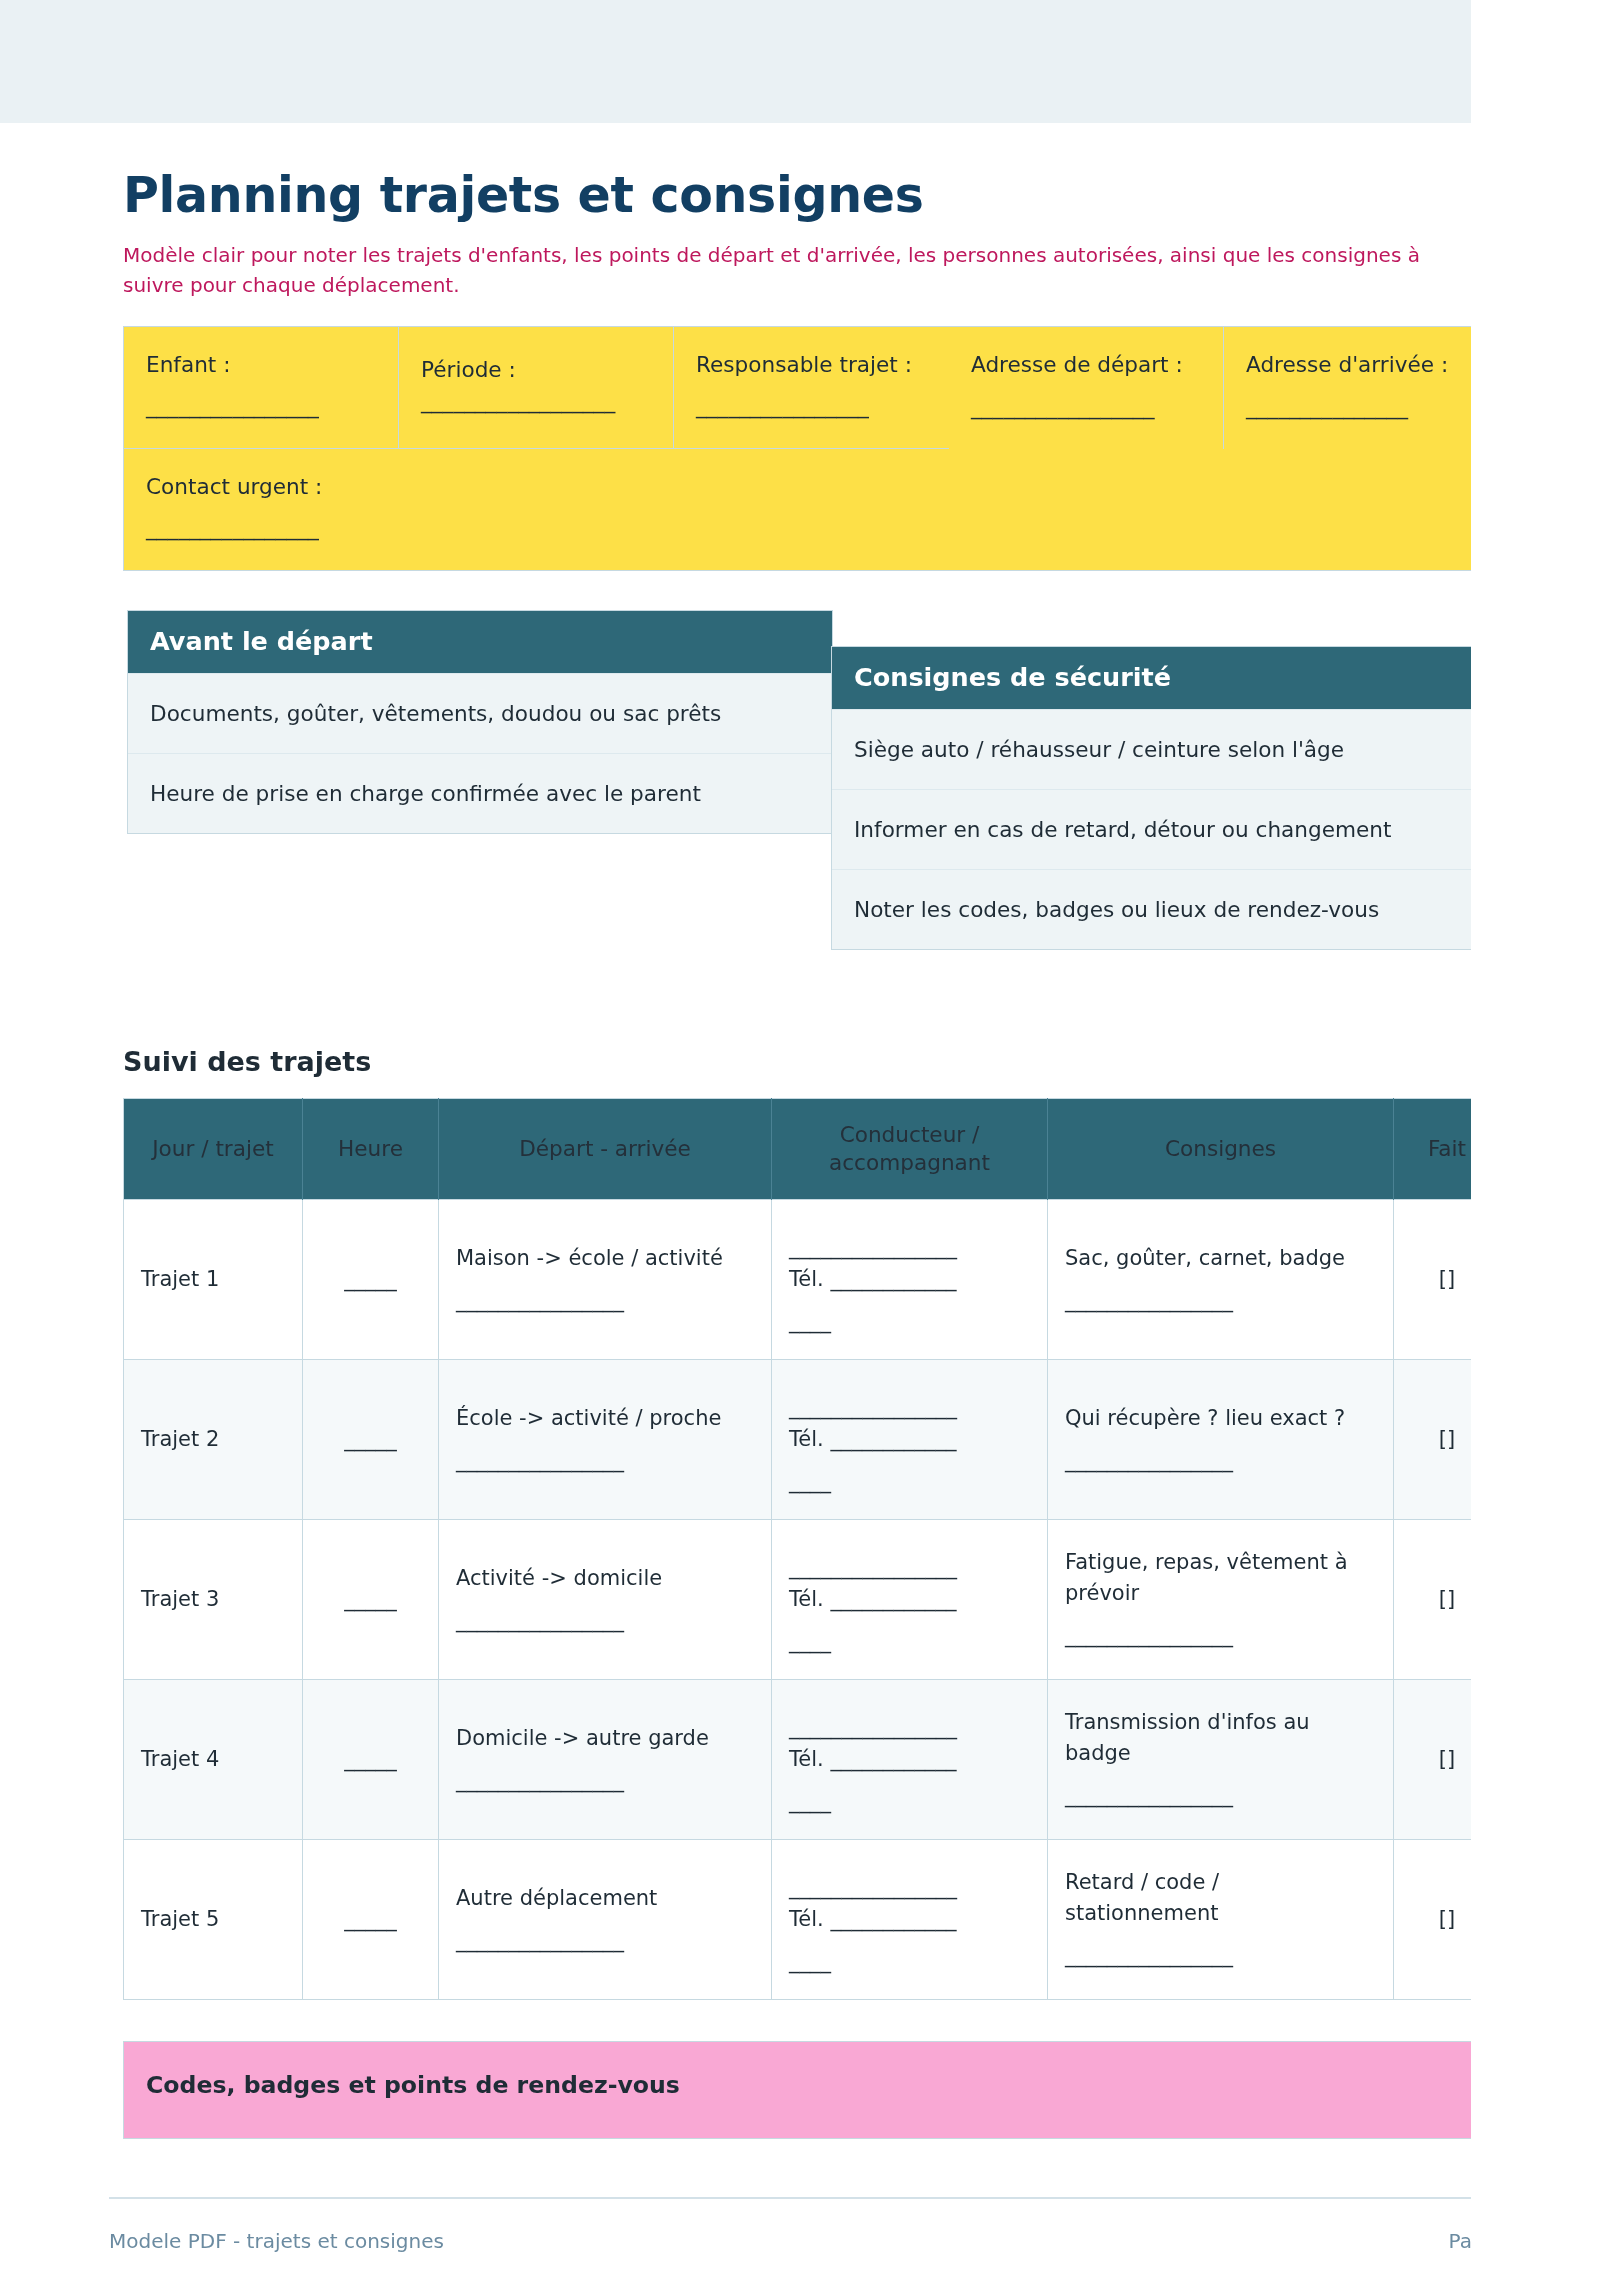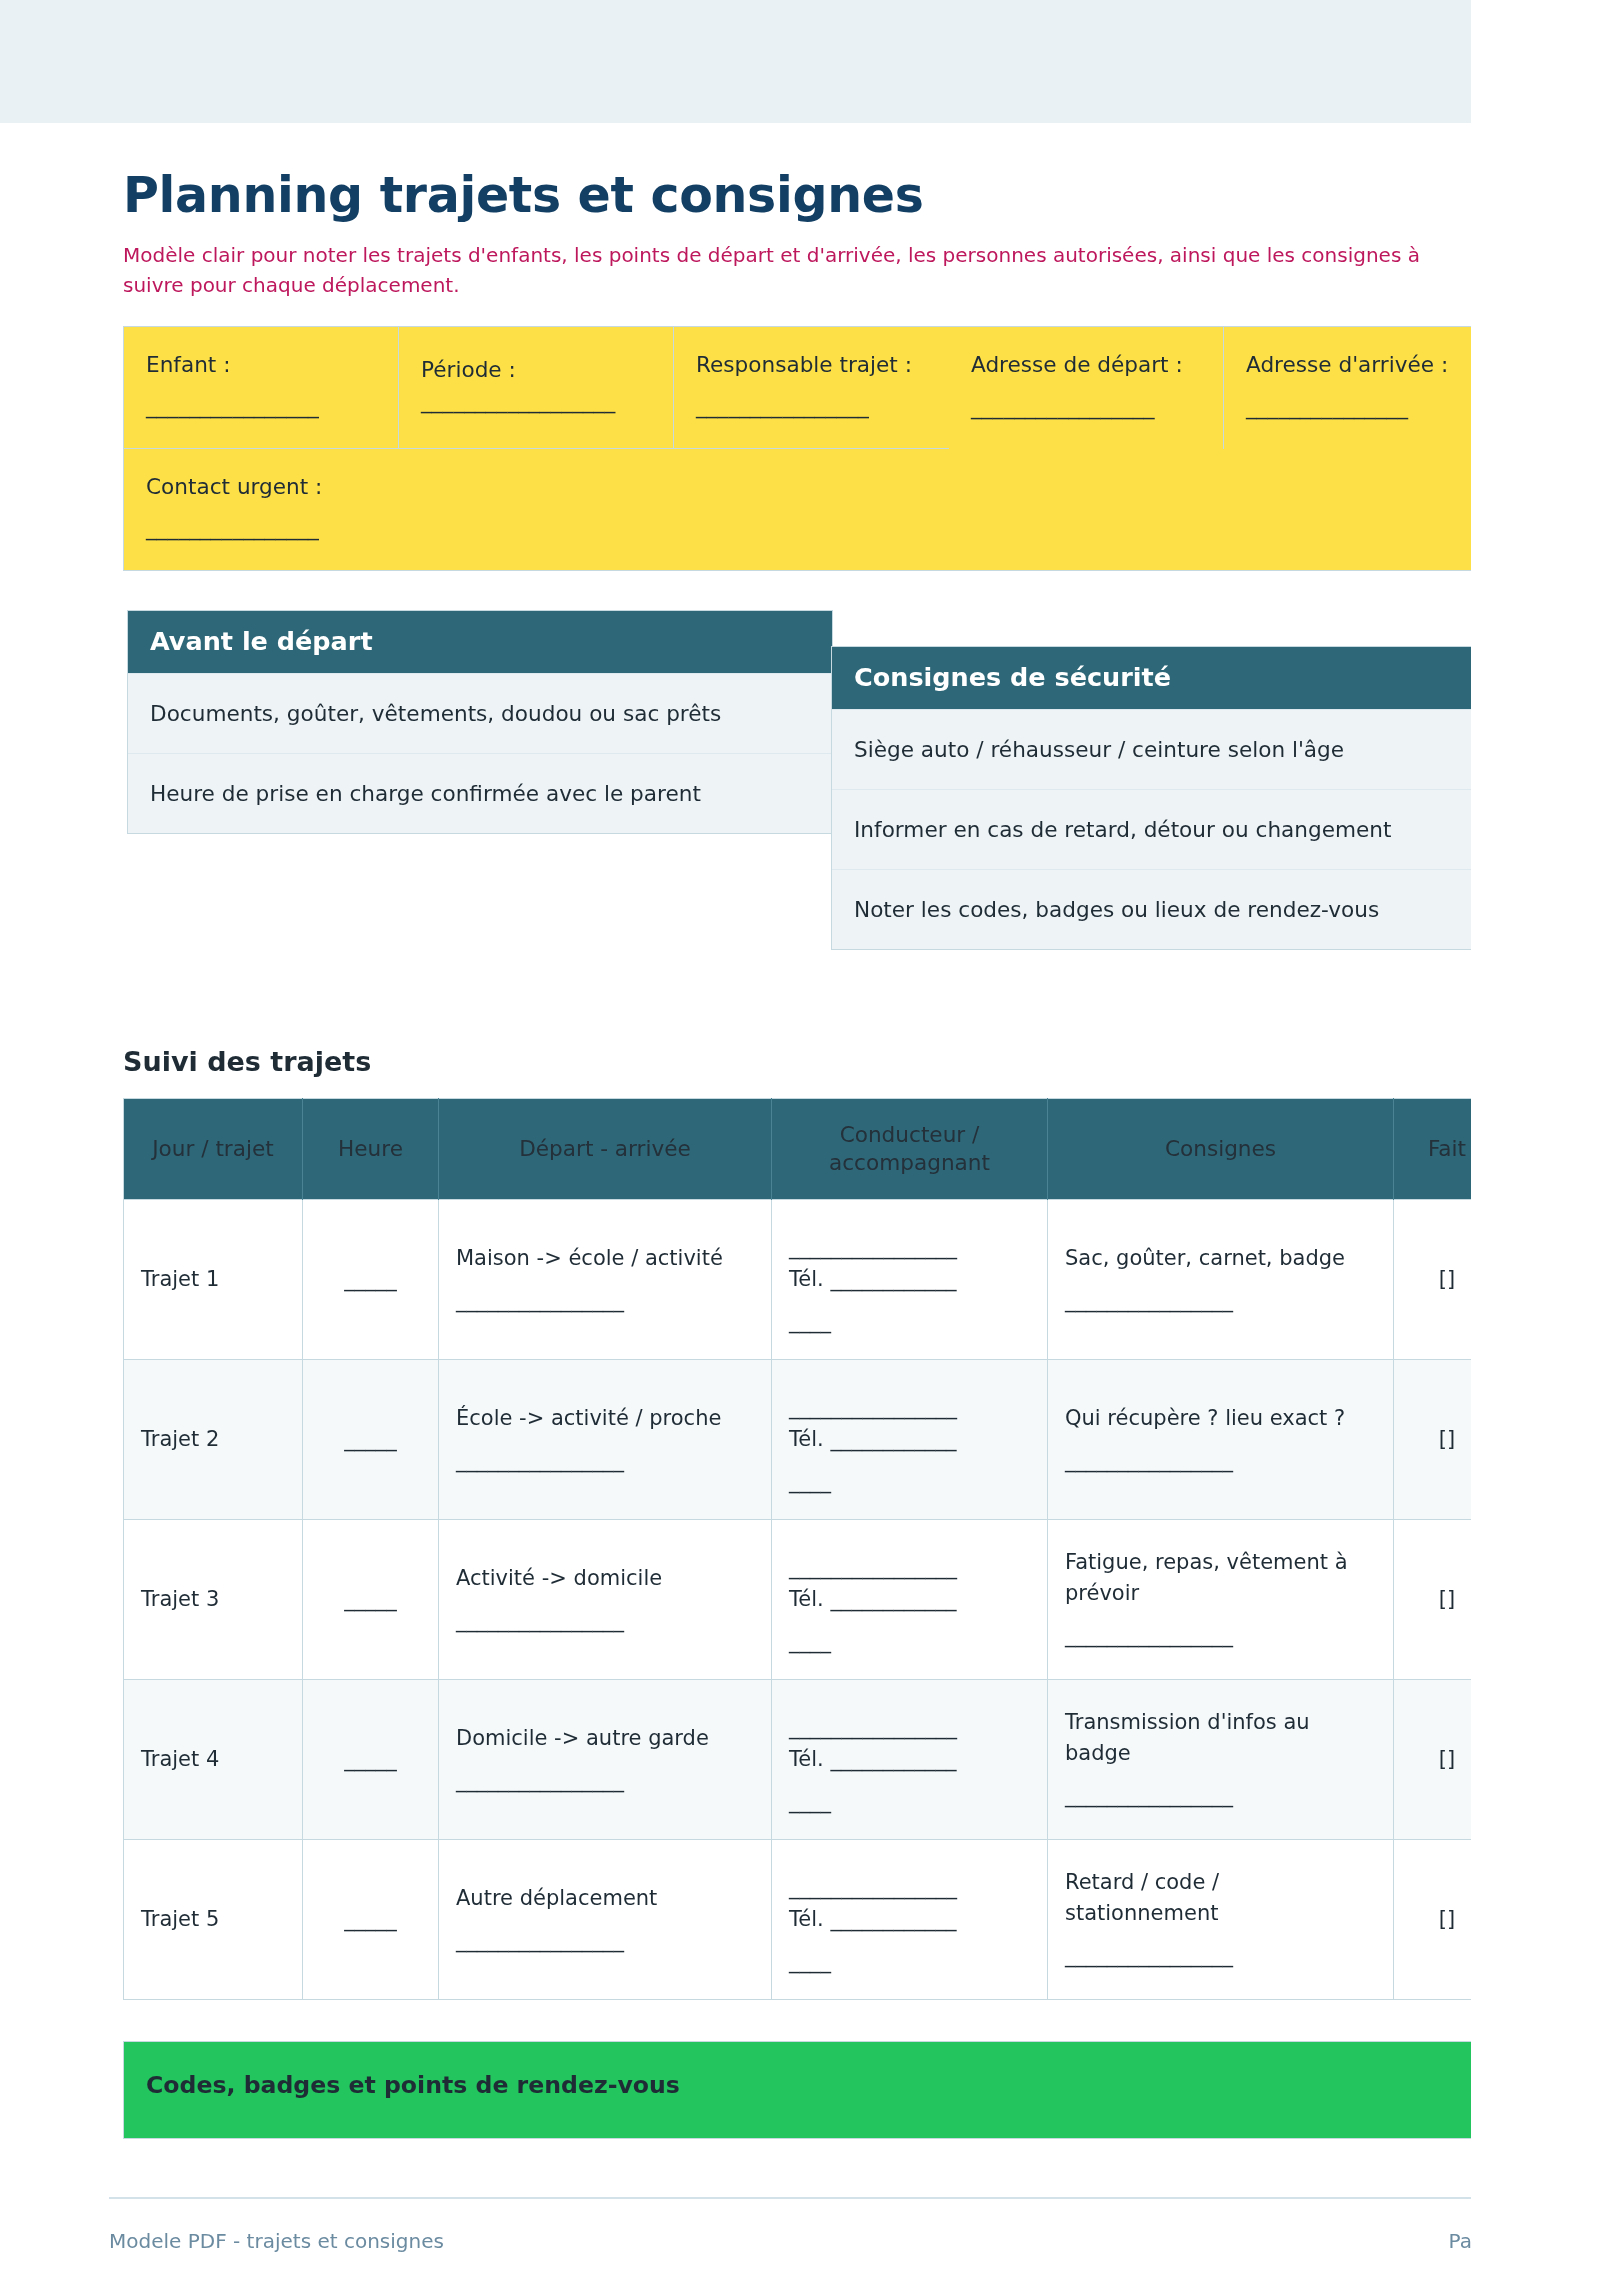--- a/index.html
+++ b/index.html
@@ -167,21 +167,21 @@
   .c-fait  { width: 107px; text-align: center; }
 
   .blank-line { display: block; margin-top: 10.5px; white-space: nowrap; }
   .blank-inline { white-space: normal; }
 
   
   .notes-box {
     margin-top: 41px;
     width: 1377px;
     border: 1.3px solid #c6d9e1;
-    background: #22c55e;
+    background: #f9a8d4;
     padding: 29px 22px;
     min-height: 98px;
   }
   .notes-title {
     font-size: 23.6px;
     font-weight: bold;
     color: #1f2c36;
   }
 
   

